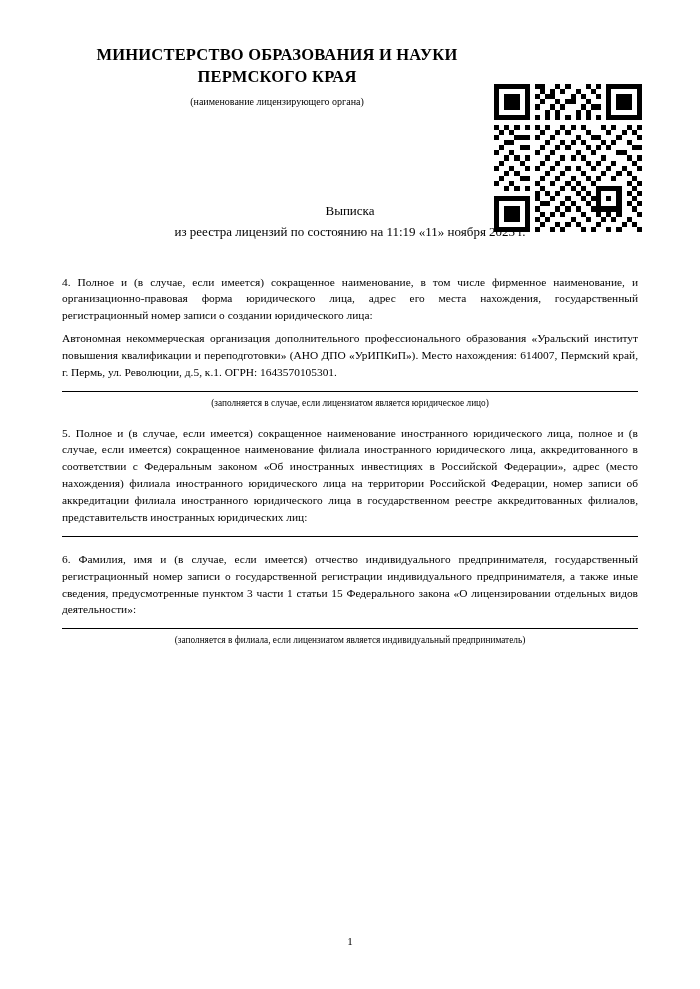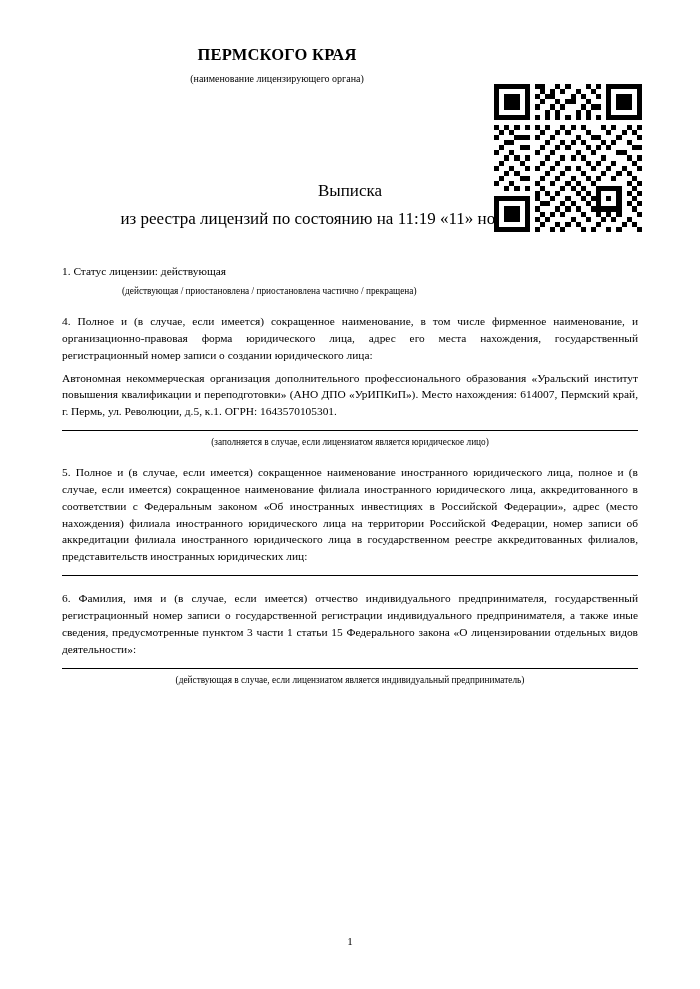--- a/index.html
+++ b/index.html
@@ -46,21 +46,21 @@
     letter-spacing: 0.2px;
   }
   .org-sub {
     font-size: 10px;
     margin-top: 7px;
   }
 
   
   .doc-title {
     text-align: center;
-    font-size: 17px;
+    font-size: 13px;
     margin-top: 94px;
     line-height: 1.5;
   }
   .doc-title .line2 { margin-top: 2px; }
 
   
   .body {
     margin-top: 32px;
     font-size: 11.4px;
     line-height: 1.48;
@@ -348,54 +348,51 @@
           <rect x="17" y="28" width="1" height="1"></rect>
           <rect x="19" y="28" width="1" height="1"></rect>
           <rect x="22" y="28" width="1" height="1"></rect>
           <rect x="24" y="28" width="1" height="1"></rect>
           <rect x="28" y="28" width="1" height="1"></rect>
       </g>
     </svg>
   </div>
 
   <div class="header">
+    <div class="org-title">МИНИСТЕРСТВО ОБРАЗОВАНИЯ И НАУКИ</div>
     <div class="org-title">ПЕРМСКОГО КРАЯ</div>
     <div class="org-sub">(наименование лицензирующего органа)</div>
   </div>
 
   <div class="doc-title">
     <div>Выписка</div>
     <div class="line2">из реестра лицензий по состоянию на 11:19 «11» ноября 2025 г.</div>
   </div>
 
   <div class="body">
 
-    <div class="item">
-      <div>1. Статус лицензии: действующая</div>
-      <div class="note left-ind">(действующая / приостановлена / приостановлена частично / прекращена)</div>
-    </div>
 
 
 
     <div class="item just">
       <div>4. Полное и (в случае, если имеется) сокращенное наименование, в том числе фирменное наименование, и организационно-правовая форма юридического лица, адрес его места нахождения, государственный регистрационный номер записи о создании юридического лица:</div>
       <div class="blk">Автономная некоммерческая организация дополнительного профессионального образования «Уральский институт повышения квалификации и переподготовки» (АНО ДПО «УрИПКиП»). Место нахождения: 614007, Пермский край, г. Пермь, ул. Революции, д.5, к.1. ОГРН: 1643570105301.</div>
       <hr class="rule">
       <div class="note">(заполняется в случае, если лицензиатом является юридическое лицо)</div>
     </div>
 
     <div class="item just">
       <div>5. Полное и (в случае, если имеется) сокращенное наименование иностранного юридического лица, полное и (в случае, если имеется) сокращенное наименование филиала иностранного юридического лица, аккредитованного в соответствии с Федеральным законом «Об иностранных инвестициях в Российской Федерации», адрес (место нахождения) филиала иностранного юридического лица на территории Российской Федерации, номер записи об аккредитации филиала иностранного юридического лица в государственном реестре аккредитованных филиалов, представительств иностранных юридических лиц:</div>
       <hr class="rule">
     </div>
 
     <div class="item just">
       <div>6. Фамилия, имя и (в случае, если имеется) отчество индивидуального предпринимателя, государственный регистрационный номер записи о государственной регистрации индивидуального предпринимателя, а также иные сведения, предусмотренные пунктом 3 части 1 статьи 15 Федерального закона «О лицензировании отдельных видов деятельности»:</div>
       <hr class="rule">
-      <div class="note">(действующая в случае, если лицензиатом является индивидуальный предприниматель)</div>
+      <div class="note">(заполняется в филиала, если лицензиатом является индивидуальный предприниматель)</div>
     </div>
 
 
   </div>
 
   <div class="page-number">1</div>
 
 </div>
 
 </body></html>

